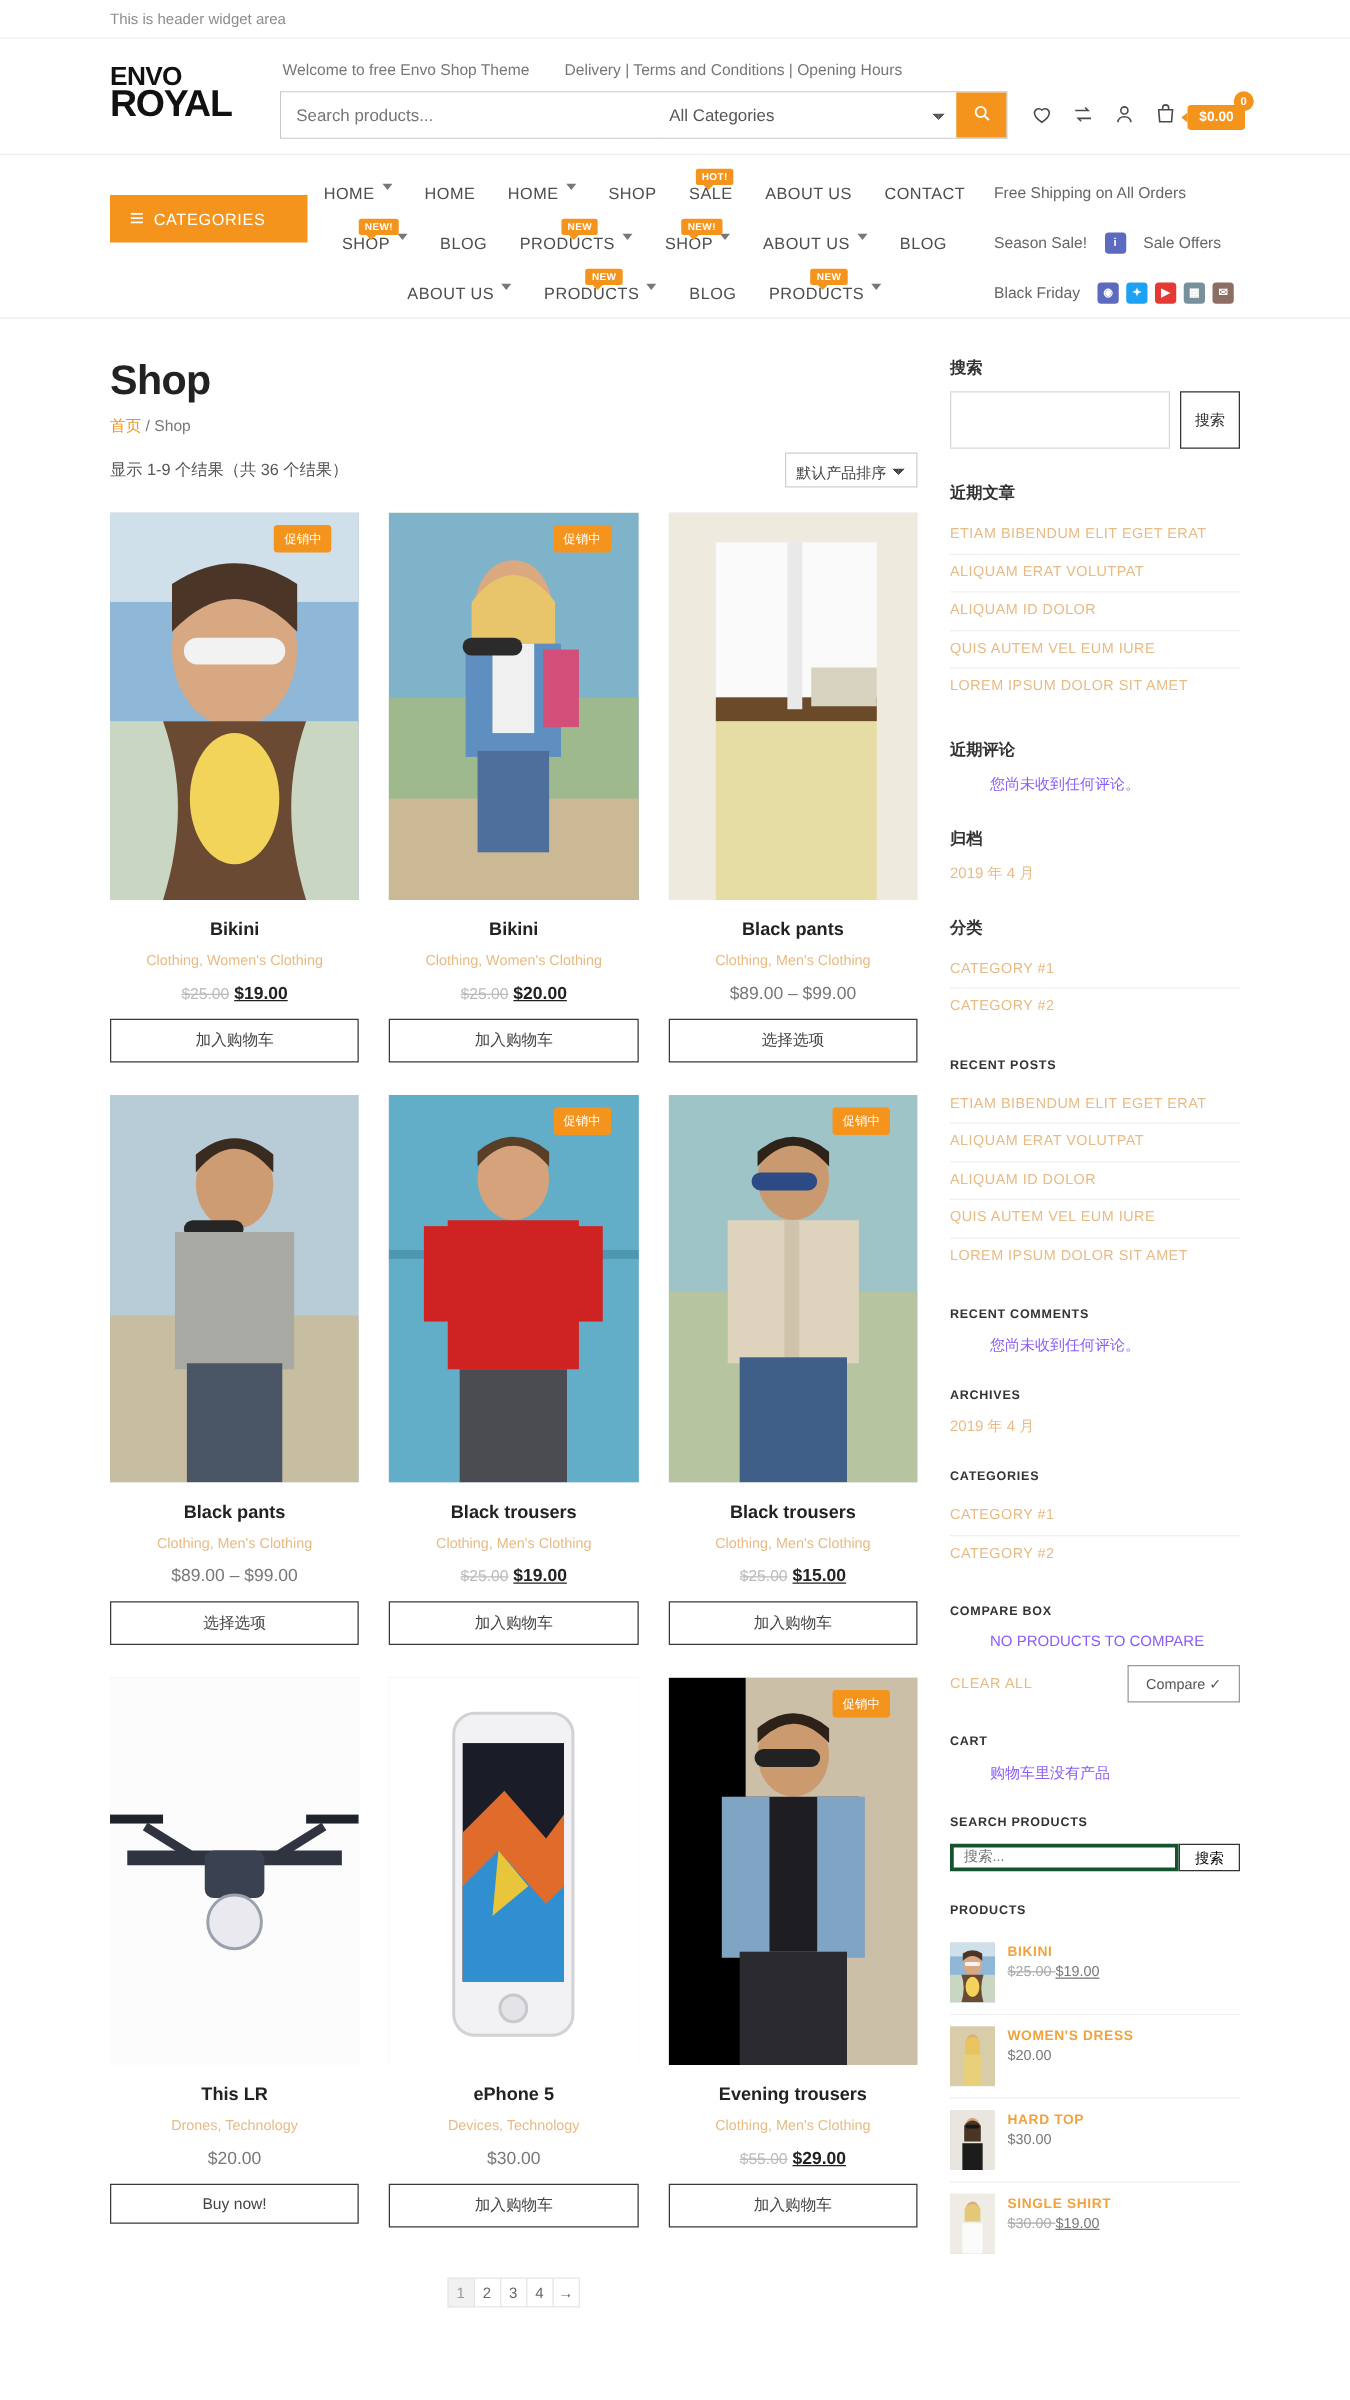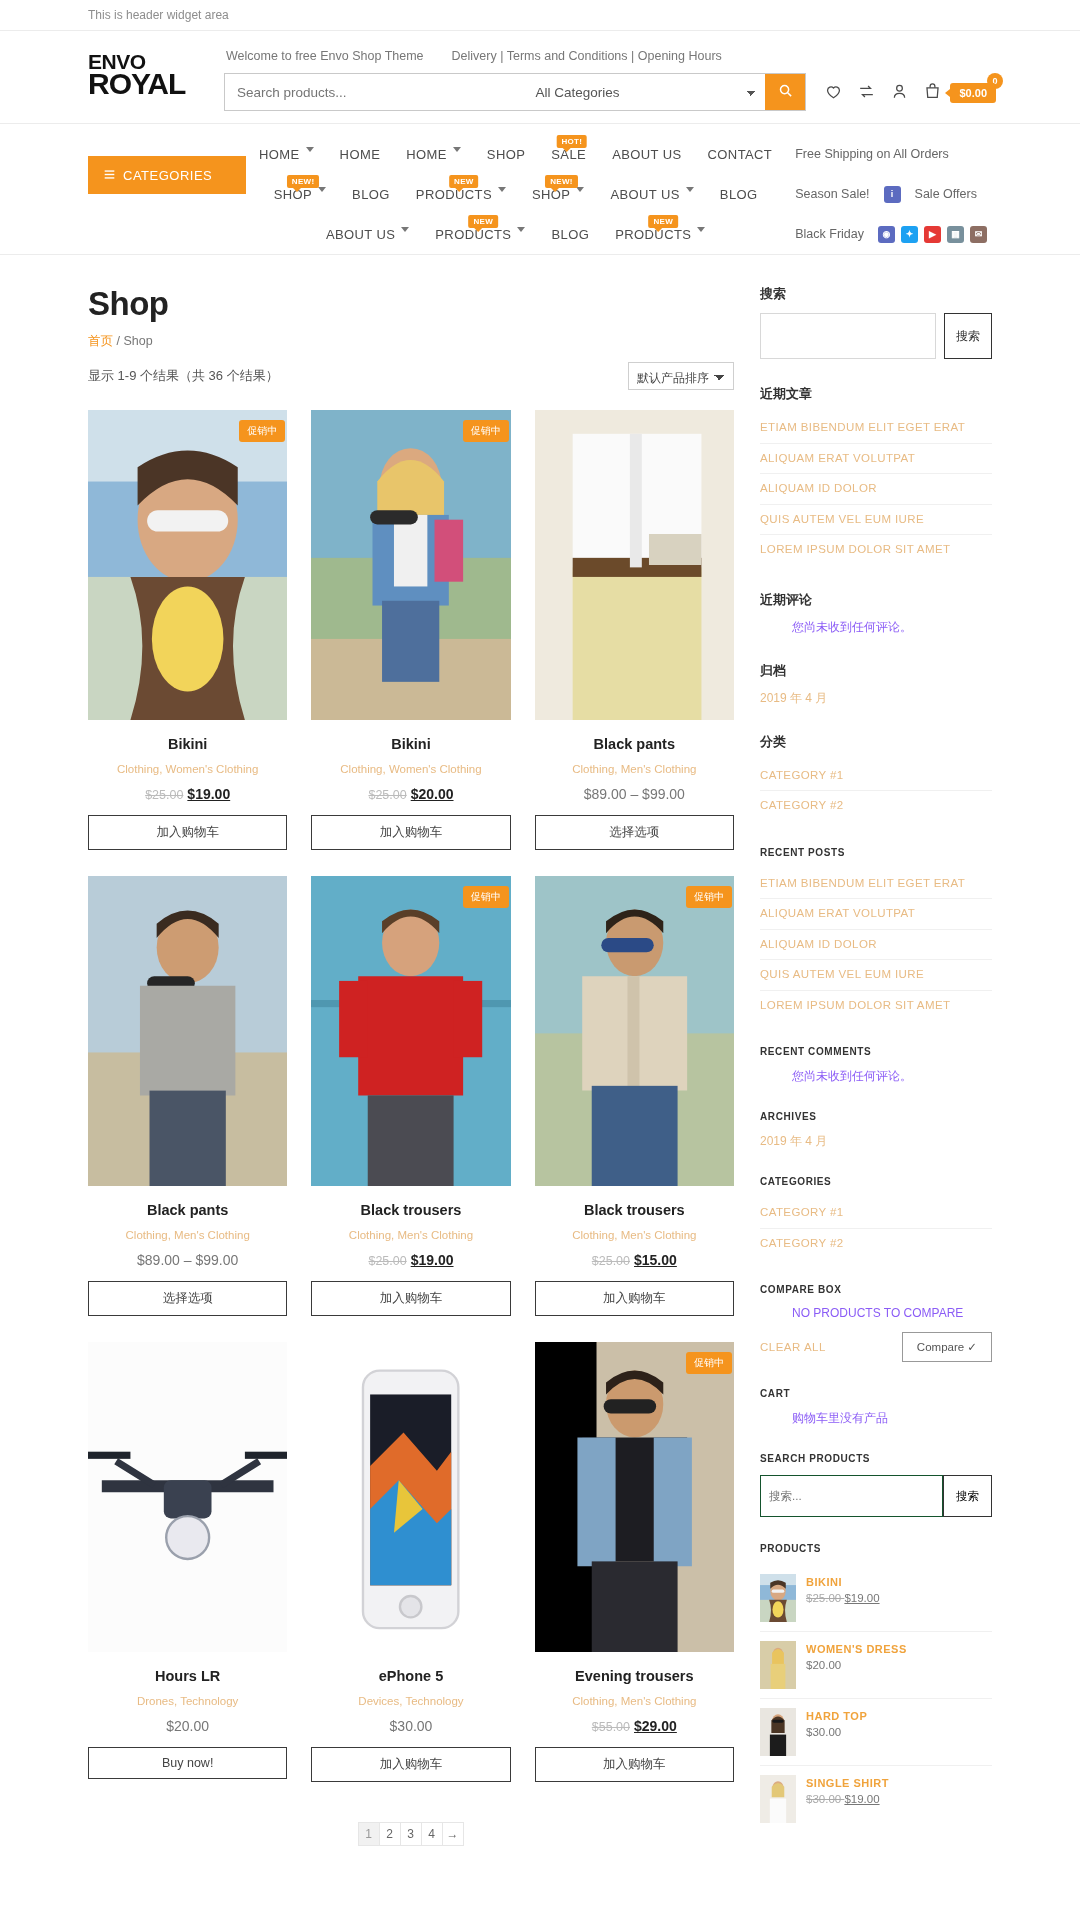--- a/index.html
+++ b/index.html
@@ -293,21 +293,21 @@
   .card-img {
     position: relative;
     width: 100%;
     height: 310px;
     overflow: hidden;
     background: #e8e8e8;
   }
   .card-img svg { display: block; width: 100%; height: 100%; }
   .sale-badge {
     position: absolute;
-    top: 10px; right: 2px;
+    top: 10px; right: 22px;
     background: #f5941d;
     color: #fff;
     font-size: 10px;
     padding: 4px 8px;
     border-radius: 3px;
     z-index: 3;
   }
   .card-body { text-align: center; padding-top: 16px; }
   .card-title {
     font-size: 14.5px;
@@ -419,22 +419,22 @@
     background: #fff;
     padding: 7px 14px;
     font-size: 11.5px;
     color: #555;
     cursor: pointer;
     font-family: "Liberation Sans", sans-serif;
   }
   .ps-search { display: flex; }
   .ps-search input {
     flex: 1 1 auto;
-    border: 1px solid #14532d;
-    height: 42px;
+    border: 3px solid #14532d;
+    height: 22px;
     padding: 0 8px;
     font-size: 11.5px;
     outline: none;
     font-family: "Liberation Sans", sans-serif;
   }
   .ps-search button {
     border: 1px solid #333;
     background: #fff;
     padding: 0 12px;
     font-size: 11.5px;
@@ -788,21 +788,21 @@
               <rect width="100" height="130" fill="#fcfcfc"></rect>
               <path d="M14 58h72v5H14z" fill="#2f3440"></path>
               <path d="M20 50l16 10M80 50L64 60" stroke="#2f3440" stroke-width="3" fill="none"></path>
               <rect x="40" y="58" width="20" height="16" rx="3" fill="#3a4150"></rect>
               <circle cx="50" cy="82" r="9" fill="#e9e9ef" stroke="#9aa0ac"></circle>
               <rect x="6" y="46" width="20" height="3" fill="#1f242c"></rect>
               <rect x="74" y="46" width="20" height="3" fill="#1f242c"></rect>
             </svg>
           </div>
           <div class="card-body">
-            <div class="card-title">Hours LR</div>
+            <div class="card-title">This LR</div>
             <div class="card-cats">Drones,  Technology</div>
             <div class="card-price">$20.00</div>
             <button class="card-btn">Buy now!</button>
           </div>
         </div>
         <div class="card">
           <div class="card-img">
             <svg viewBox="0 0 100 130" preserveAspectRatio="xMidYMid slice">
               <rect width="100" height="130" fill="#ffffff"></rect>
               <rect width="100" height="130" fill="#fff"></rect>

